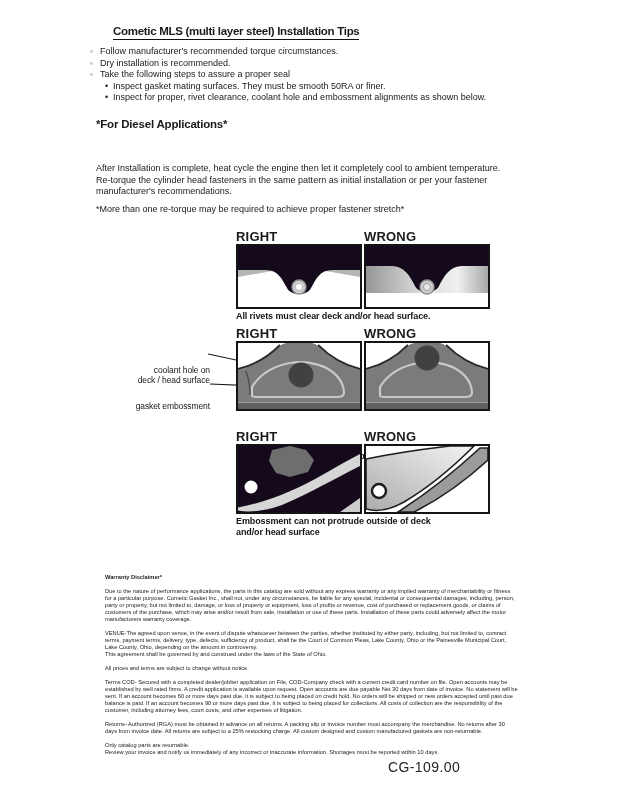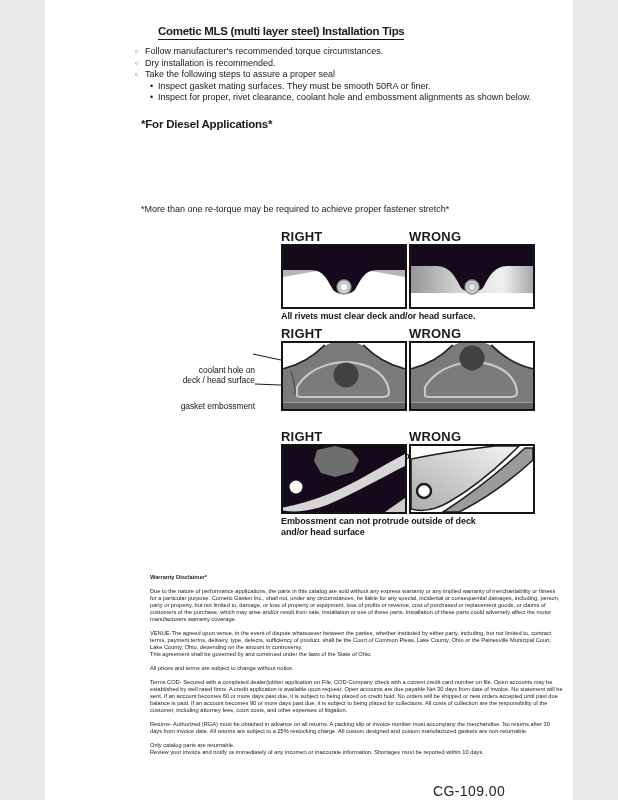--- a/index.html
+++ b/index.html
@@ -3,21 +3,21 @@
 <meta charset="utf-8">
 <style>
   :root{
     --paper:#ffffff;
     --ink:#1a1a1a;
     --diagram-dark:#150a1c;
   }
   html,body{margin:0;padding:0;background:#e9e9e9;}
   .page{
     position:relative;
-    width:528px;height:800px;
+    width:618px;height:800px;
     background:var(--paper);
     font-family:"Liberation Sans", sans-serif;
     color:var(--ink);
     overflow:hidden;
     margin:0 auto;
   }
   .title{
     position:absolute;left:113px;top:25px;
     font-size:11.5px;font-weight:700;letter-spacing:-0.3px;
   }
@@ -59,21 +59,21 @@
   }
   .label-coolant{left:105px;top:341px;width:105px;}
   .label-embossment{left:92px;top:377px;width:118px;}
   .leader-overlay{position:absolute;left:105px;top:338px;pointer-events:none;}
 
   .legal{position:absolute;left:105px;top:574px;width:413px;font-size:5.7px;line-height:7px;color:#222;}
   .legal h4{margin:0 0 7px 0;font-size:5.7px;line-height:7px;font-weight:700;}
   .legal p{margin:0 0 7px 0;white-space:pre-line;}
   .page-number{
     position:absolute;left:388px;top:759px;
-    font-size:14px;letter-spacing:0.4px;color:#242424;margin-top:24px;
+    font-size:14px;letter-spacing:0.4px;color:#242424;
   }
 </style>
 </head>
 <body>
 
 <div class="page">
 
   <div class="title">
     <span>Cometic MLS (multi layer steel) Installation Tips</span>
   </div>
@@ -95,20 +95,21 @@
       <span class="tip-marker">•</span>
       <span>Inspect gasket mating surfaces.  They must be smooth 50RA or finer.</span>
     </div>
     <div class="tip-row l2">
       <span class="tip-marker">•</span>
       <span>Inspect for proper, rivet clearance, coolant hole and embossment alignments as shown below.</span>
     </div>
   </div>
 
   <div class="diesel-heading">*For Diesel Applications*</div>
+  <div class="para p2">After Installation is complete, heat cycle the engine then let it completely cool to ambient temperature. Re-torque the cylinder head fasteners in the same pattern as initial installation or per your fastener manufacturer's recommendations.</div>
   <div class="para p3">*More than one re-torque may be required to achieve proper fastener stretch*</div>
 
   <div class="diag-row">
     <div class="diag-head head-right" style="top:229px;">RIGHT</div>
     <div class="diag-head head-wrong" style="top:229px;">WRONG</div>
 
     <div class="diag-box box-right" style="top:244px;">
       <svg width="122" height="61" viewBox="0 0 122 61">
         <rect x="0" y="0" width="122" height="61" fill="#150a1c"></rect>
         <rect x="0" y="24" width="122" height="37" fill="#ffffff"></rect>

